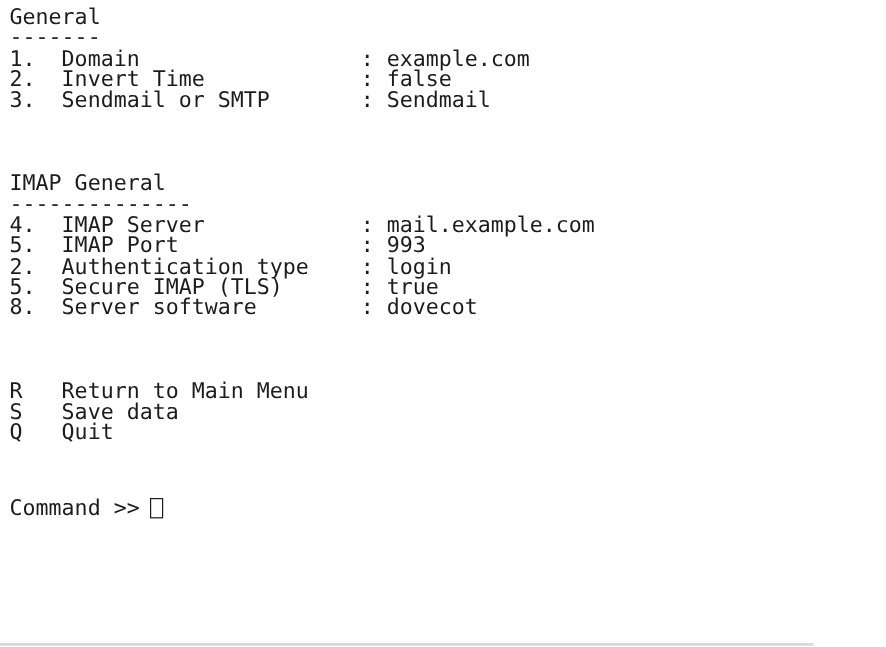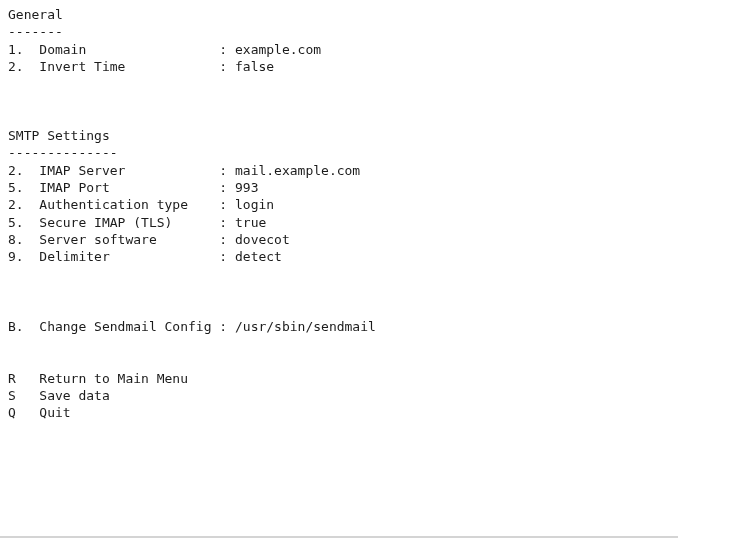--- a/index.html
+++ b/index.html
@@ -7,21 +7,21 @@
     padding: 0;
     background: #ffffff;
   }
   .screen {
     position: relative;
     width: 678px;
     height: 539px;
     background: var(--bg, #ffffff);
     overflow: hidden;
     font-family: "DejaVu Sans Mono", "Liberation Mono", monospace;
-    font-size: 13px;
+    font-size: 18px;
     line-height: 17.3px;
     color: var(--fg, #1c1c1c);
     box-sizing: border-box;
     padding: 6px 0 0 8px;
   }
   .line {
     white-space: pre;
     height: 17.3px;
   }
   
@@ -50,36 +50,36 @@
 </head>
 <body>
 
 <div class="screen">
   <div id="sections">
       <div class="section section-0">
         <div class="line">General</div>
         <div class="line">-------</div>
         <div class="line">1.  Domain                 : example.com</div>
         <div class="line">2.  Invert Time            : false</div>
+        <div class="line">3.  Sendmail or SMTP       : Sendmail</div>
       </div>
       <div class="section section-1">
-        <div class="line">SMTP Settings</div>
+        <div class="line">IMAP General</div>
         <div class="line">--------------</div>
-        <div class="line">2.  IMAP Server            : mail.example.com</div>
+        <div class="line">4.  IMAP Server            : mail.example.com</div>
         <div class="line">5.  IMAP Port              : 993</div>
         <div class="line">2.  Authentication type    : login</div>
         <div class="line">5.  Secure IMAP (TLS)      : true</div>
         <div class="line">8.  Server software        : dovecot</div>
-        <div class="line">9.  Delimiter              : detect</div>
       </div>
       <div class="section section-2">
-        <div class="line">B.  Change Sendmail Config : /usr/sbin/sendmail</div>
       </div>
       <div class="section section-3">
         <div class="line">R   Return to Main Menu</div>
         <div class="line">S   Save data</div>
         <div class="line">Q   Quit</div>
       </div>
     </div>
 
+  <div class="line prompt-line"><span>Command &gt;&gt;</span><span class="cursor"></span></div>
 
   <div class="bottom-border"></div>
 </div>
 
 </body></html>

